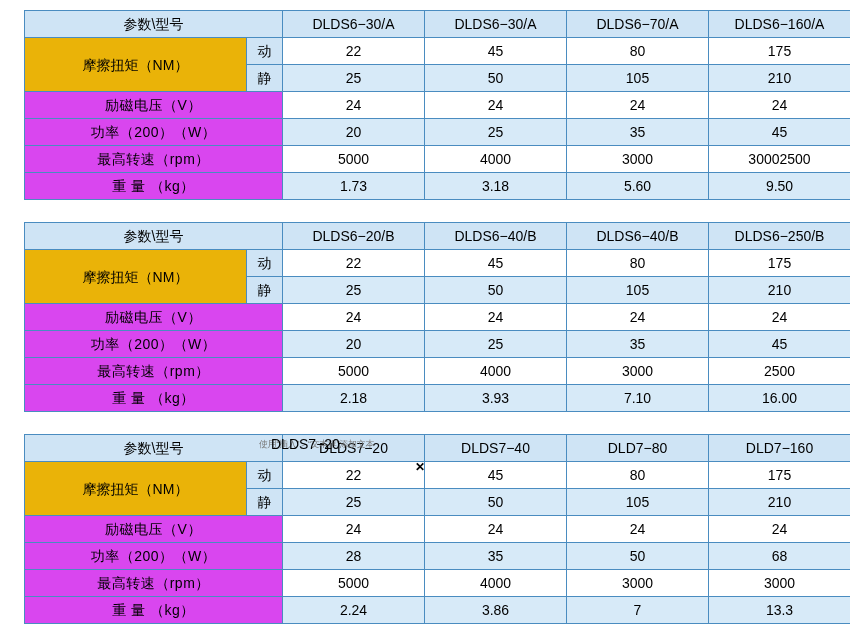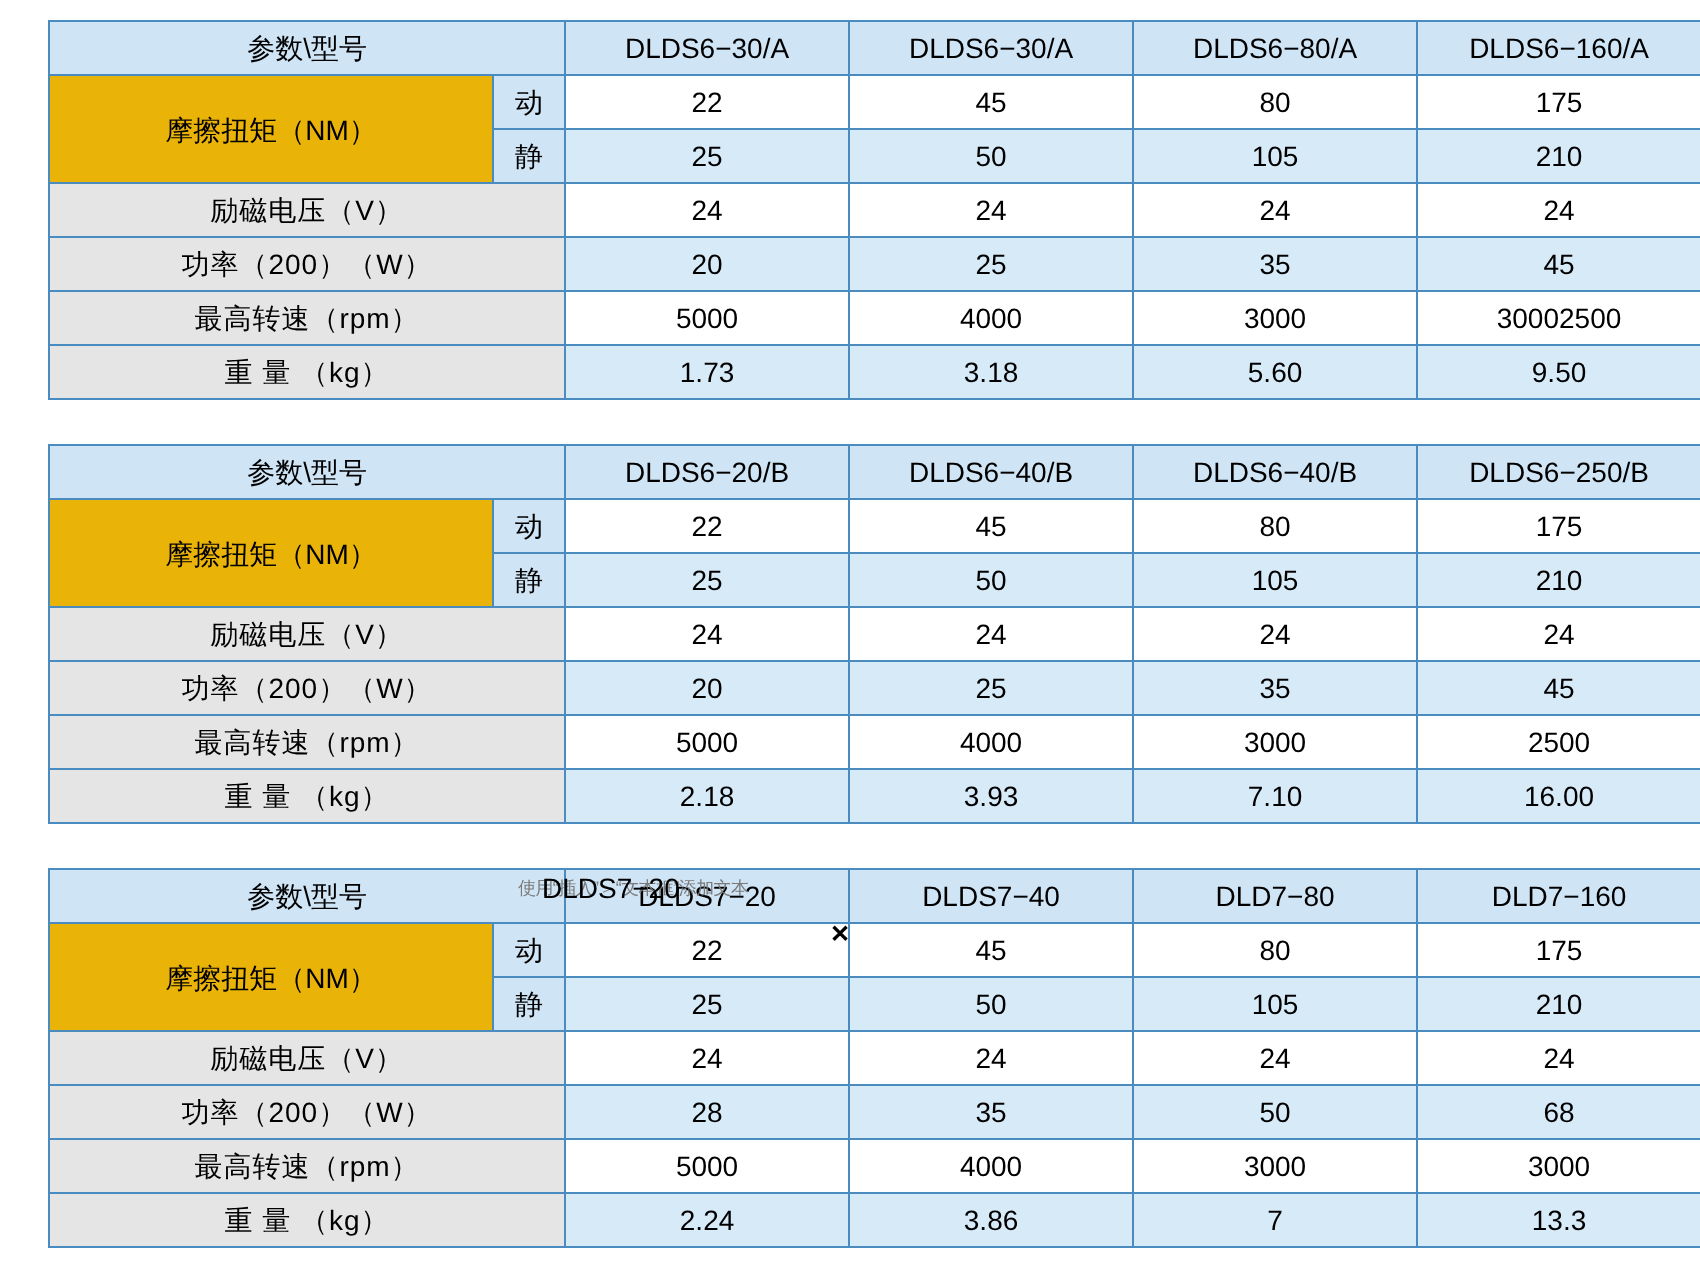--- a/index.html
+++ b/index.html
@@ -38,21 +38,21 @@
     padding: 0;
     height: 26px;
     line-height: 26px;
     color: #000;
   }
   .hdr {
     background: #cfe4f5;
     font-size: 14px;
   }
   .lbl {
-    background: #e5e5e5;
+    background: #d946ef;
     font-size: 14px;
     letter-spacing: 0.5px;
   }
   .val-white { background: #ffffff; }
   .val-blue { background: #d7eaf8; }
   .sub {
     background: #cfe4f5;
     font-size: 11px;
     width: 34px;
   }
@@ -97,21 +97,21 @@
         <col class="c-model">
         <col class="c-model">
         <col class="c-model">
         <col class="c-model">
     </colgroup>
     <tbody>
       <tr>
         <td class="hdr" colspan="2">参数\型号</td>
         <td class="hdr">DLDS6−30/A</td>
         <td class="hdr">DLDS6−30/A</td>
-        <td class="hdr">DLDS6−80/A</td>
+        <td class="hdr">DLDS6−70/A</td>
         <td class="hdr">DLDS6−160/A</td>
       </tr>
       <tr>
         <td class="torque-label tall" rowspan="2">摩擦扭矩（NM）</td>
         <td class="sub">动</td>
         <td class="val-white">22</td>
         <td class="val-white">45</td>
         <td class="val-white">80</td>
         <td class="val-white">175</td>
       </tr>

